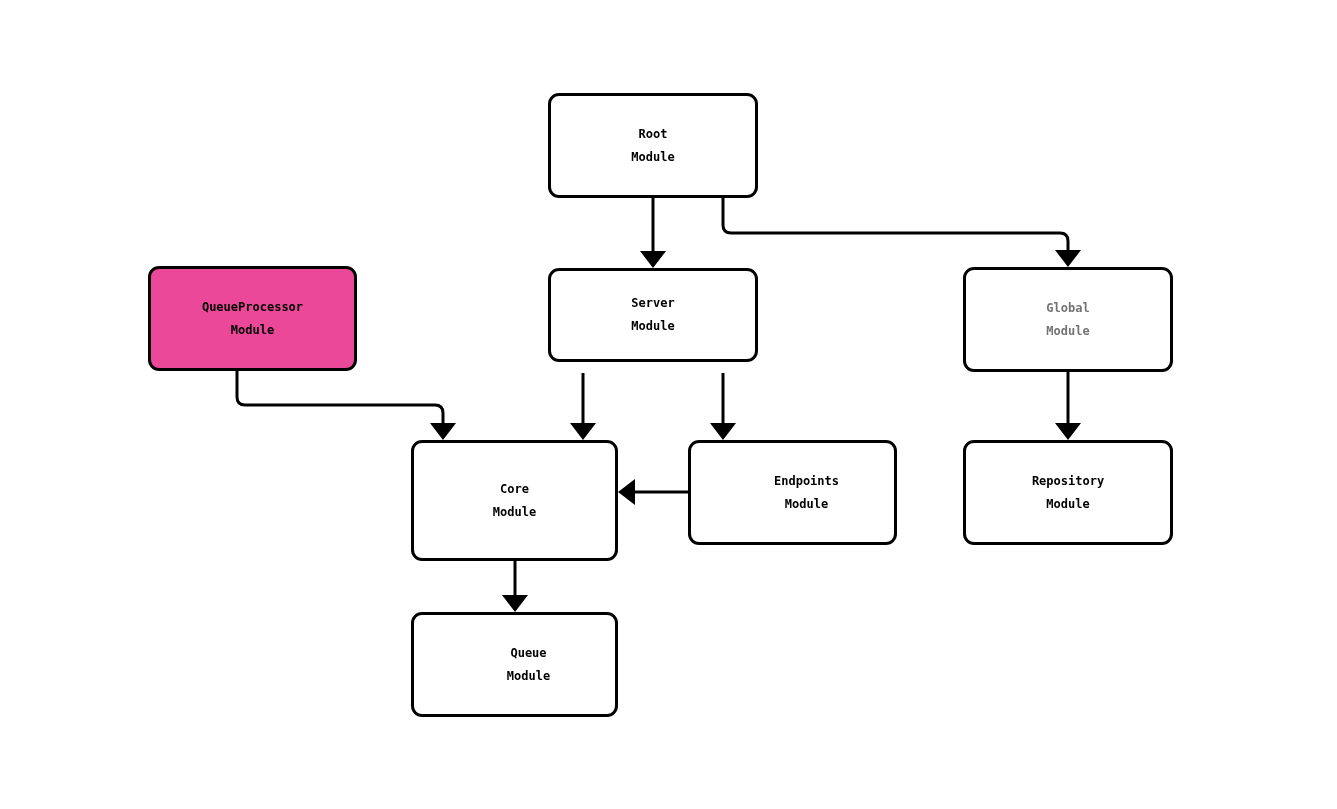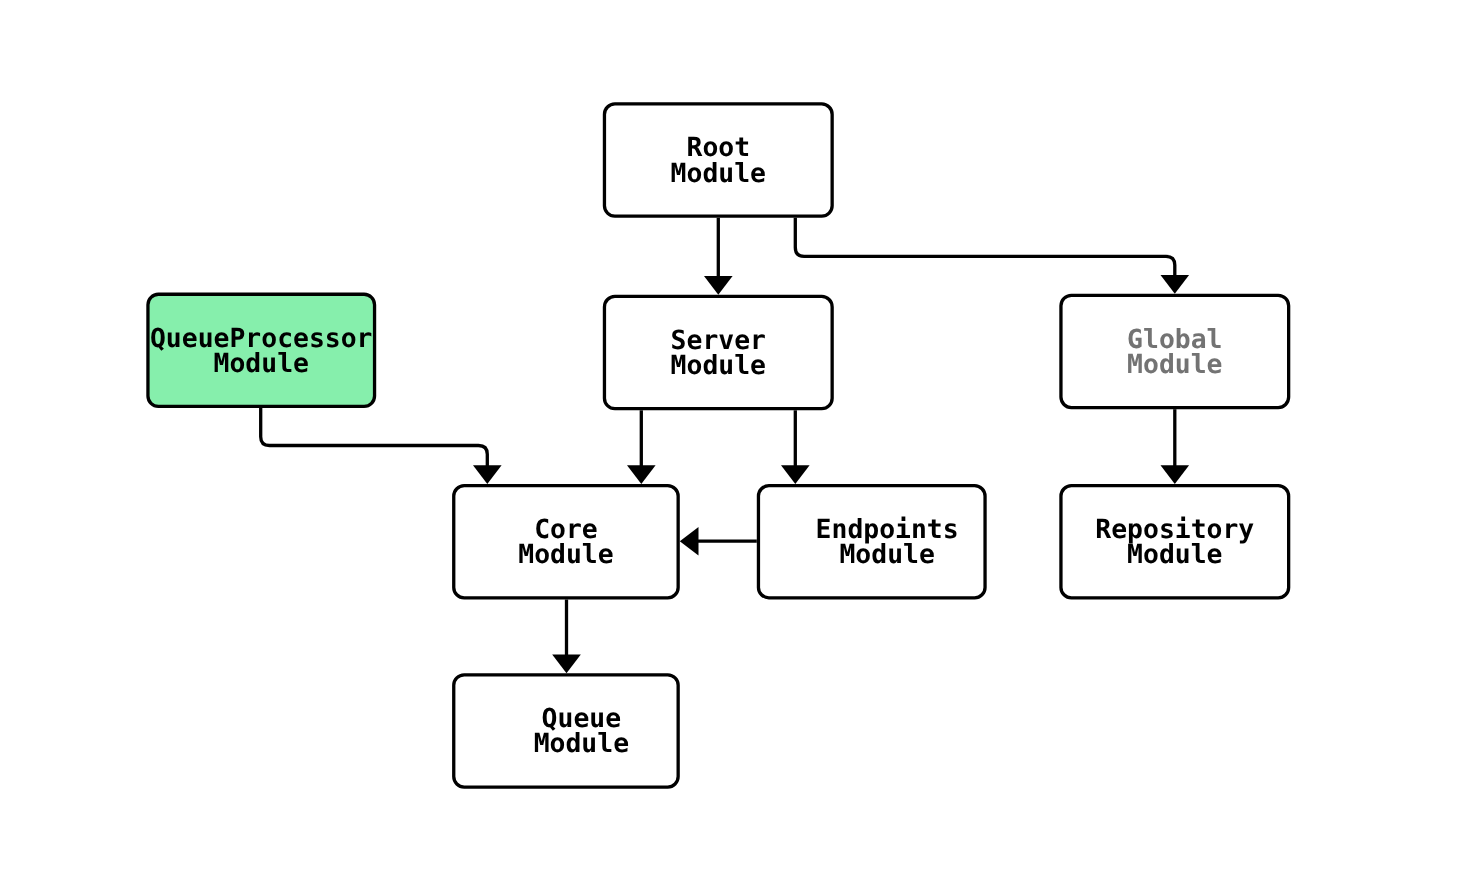--- a/index.html
+++ b/index.html
@@ -34,21 +34,21 @@
     position: absolute;
     box-sizing: border-box;
     border: 3px solid #000;
     border-radius: 11px;
     background: #ffffff;
     display: flex;
     flex-direction: column;
     align-items: center;
     justify-content: center;
     font-weight: bold;
-    font-size: 24px;
+    font-size: 12px;
     line-height: 23px;
     text-align: center;
     color: #000;
   }
   .node-line {
     white-space: nowrap;
   }
 </style>
 </head>
 <body>
@@ -70,33 +70,33 @@
       <path d="M 1068 372 L 1068 425" fill="none" stroke="#000000" stroke-width="3"></path>
       <polygon points="1068,440 1055,423 1081,423" fill="#000000"></polygon>
       <path d="M 515 545 L 515 597" fill="none" stroke="#000000" stroke-width="3"></path>
       <polygon points="515,612 502,595 528,595" fill="#000000"></polygon>
     </svg>
   <div id="nodes-layer" class="nodes-layer">
       <div class="node" style="left: 548px; top: 93px; width: 210px; height: 105px; border-color: rgb(0, 0, 0); background: rgb(255, 255, 255); color: rgb(0, 0, 0);">
         <div class="node-line">Root</div>
         <div class="node-line">Module</div>
       </div>
-      <div class="node" style="left: 133px; top: 266px; width: 209px; height: 105px; border-color: rgb(0, 0, 0); background: #86efac; color: rgb(0, 0, 0);">
+      <div class="node" style="left: 148px; top: 266px; width: 209px; height: 105px; border-color: rgb(0, 0, 0); background: #ec4899; color: rgb(0, 0, 0);">
         <div class="node-line">QueueProcessor</div>
         <div class="node-line">Module</div>
       </div>
-      <div class="node" style="left: 548px; top: 268px; width: 210px; height: 105px; border-color: rgb(0, 0, 0); background: rgb(255, 255, 255); color: rgb(0, 0, 0);">
+      <div class="node" style="left: 548px; top: 268px; width: 210px; height: 94px; border-color: rgb(0, 0, 0); background: rgb(255, 255, 255); color: rgb(0, 0, 0);">
         <div class="node-line">Server</div>
         <div class="node-line">Module</div>
       </div>
       <div class="node" style="left: 963px; top: 267px; width: 210px; height: 105px; border-color: rgb(0, 0, 0); background: rgb(255, 255, 255); color: #737373;">
         <div class="node-line">Global</div>
         <div class="node-line">Module</div>
       </div>
-      <div class="node" style="left: 411px; top: 440px; width: 207px; height: 105px; border-color: rgb(0, 0, 0); background: rgb(255, 255, 255); color: rgb(0, 0, 0);">
+      <div class="node" style="left: 411px; top: 440px; width: 207px; height: 121px; border-color: rgb(0, 0, 0); background: rgb(255, 255, 255); color: rgb(0, 0, 0);">
         <div class="node-line">Core</div>
         <div class="node-line">Module</div>
       </div>
       <div class="node" style="left: 688px; top: 440px; width: 209px; height: 105px; border-color: rgb(0, 0, 0); background: rgb(255, 255, 255); color: rgb(0, 0, 0); padding-left: 28px;">
         <div class="node-line">Endpoints</div>
         <div class="node-line">Module</div>
       </div>
       <div class="node" style="left: 963px; top: 440px; width: 210px; height: 105px; border-color: rgb(0, 0, 0); background: rgb(255, 255, 255); color: rgb(0, 0, 0); text-align: right;">
         <div class="node-line">Repository</div>
         <div class="node-line">Module</div>

